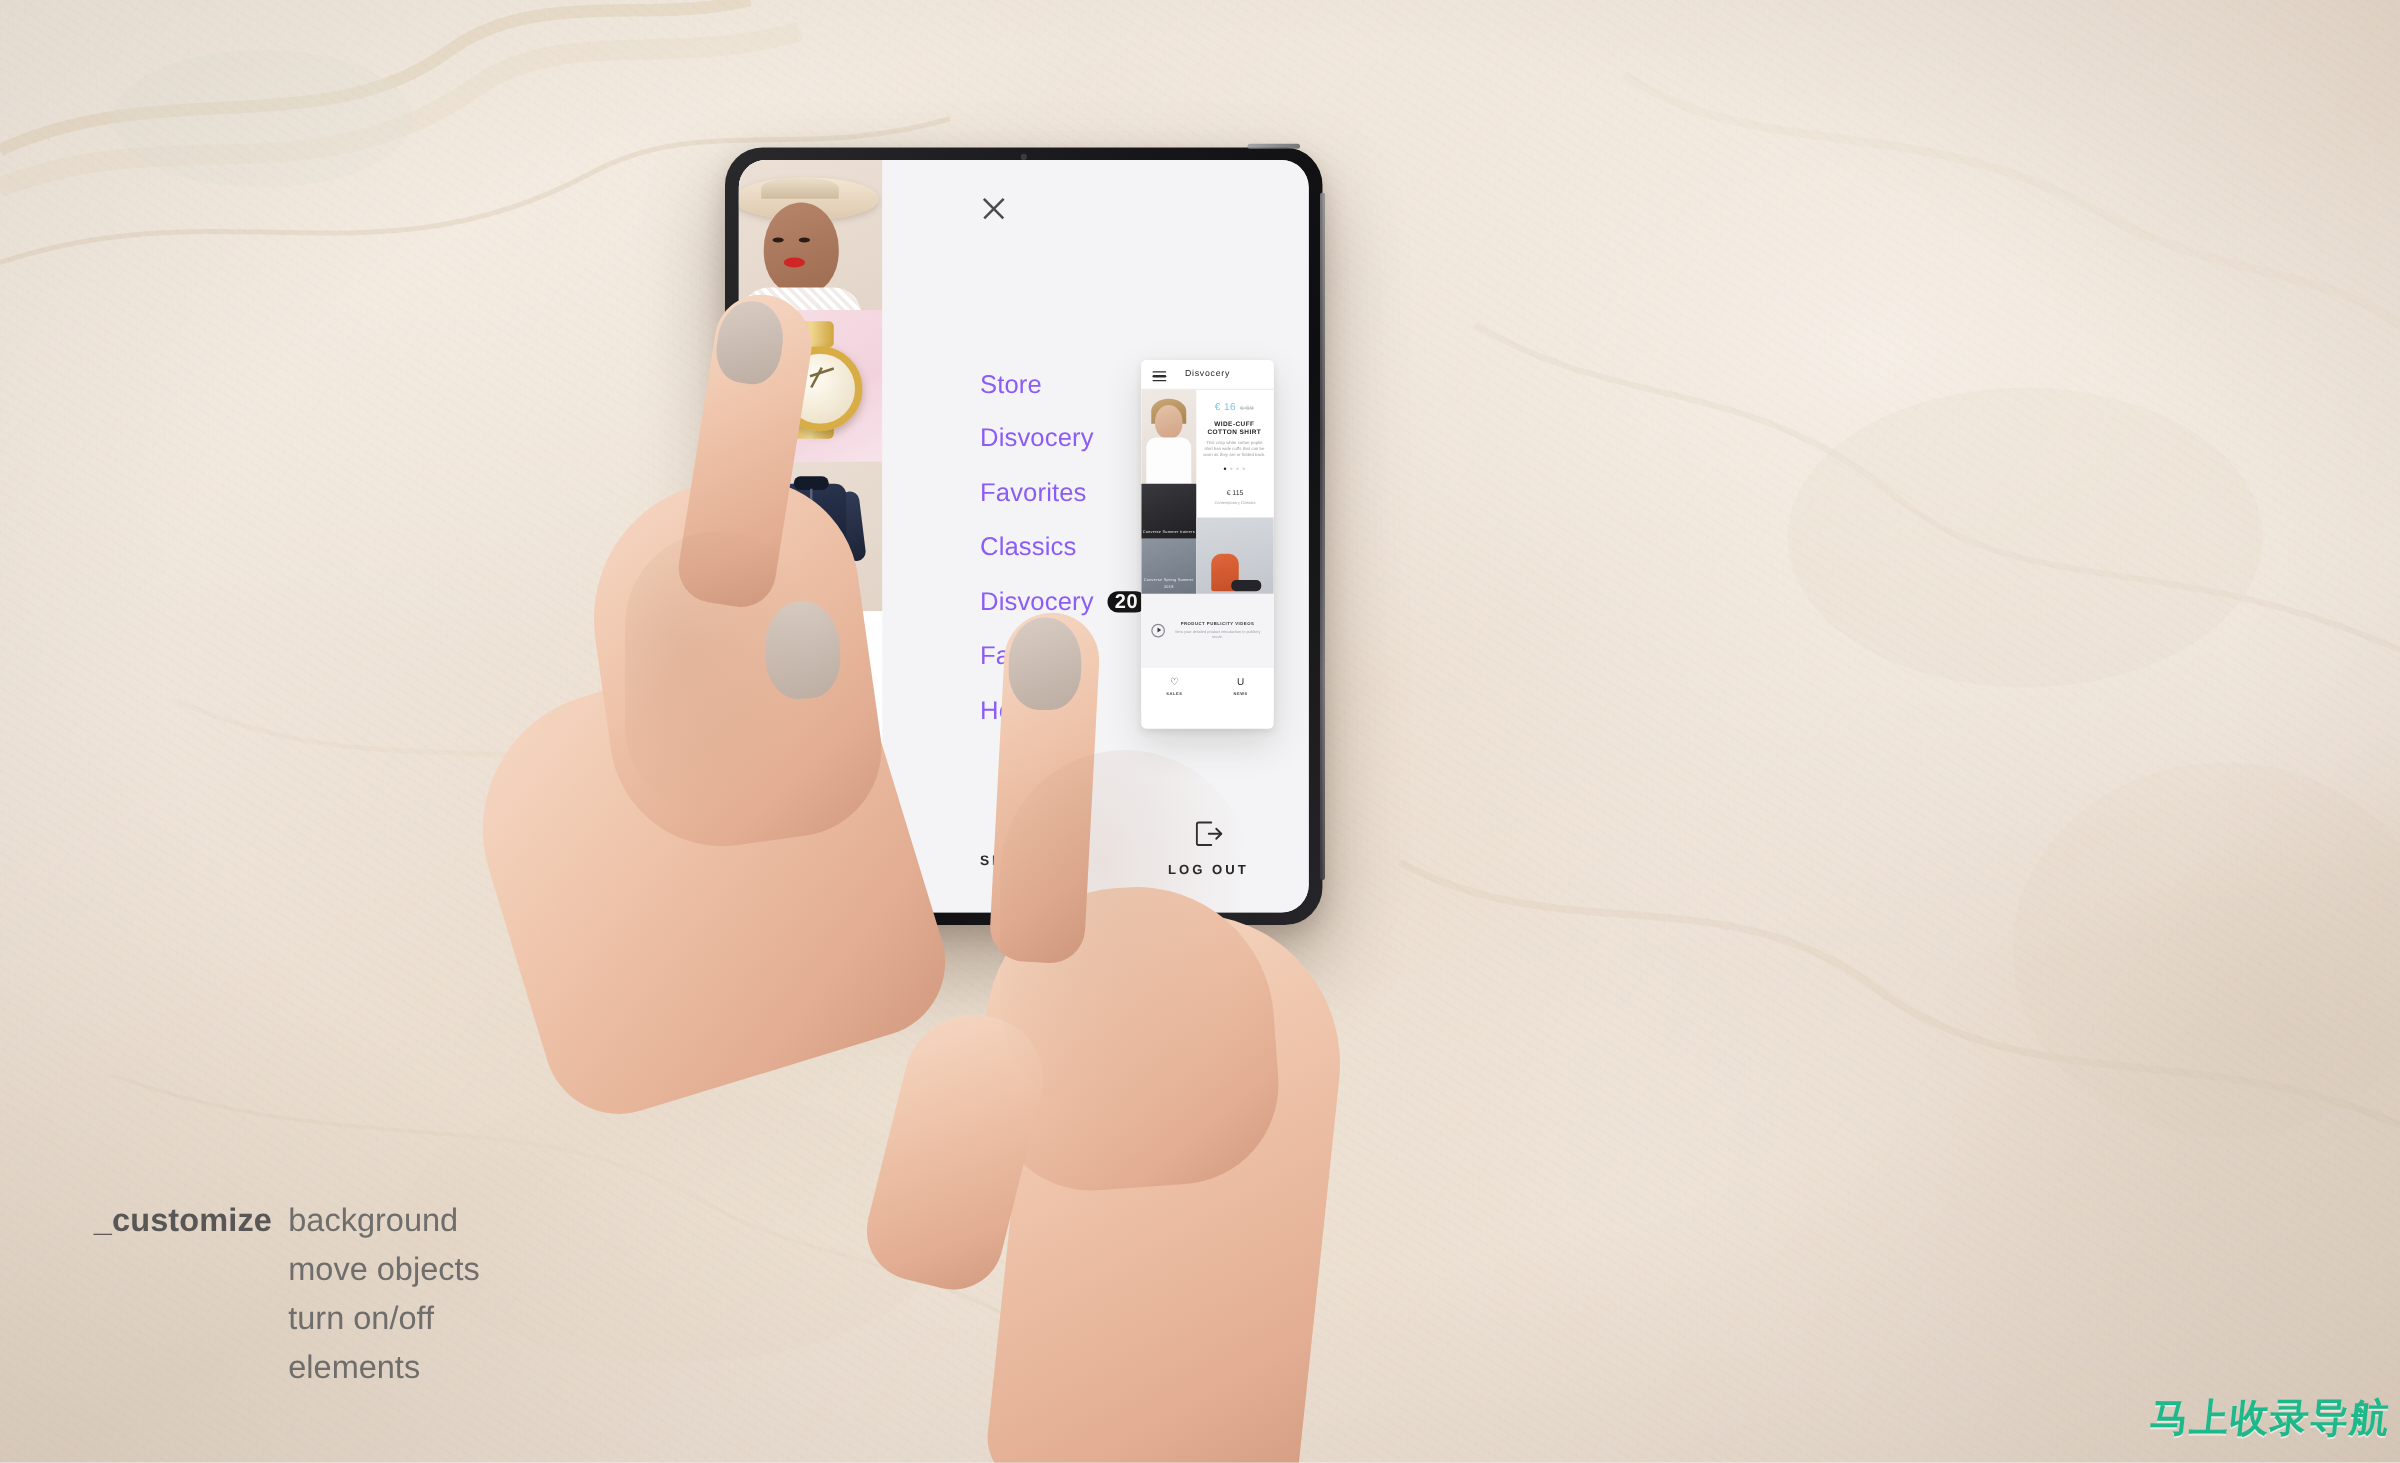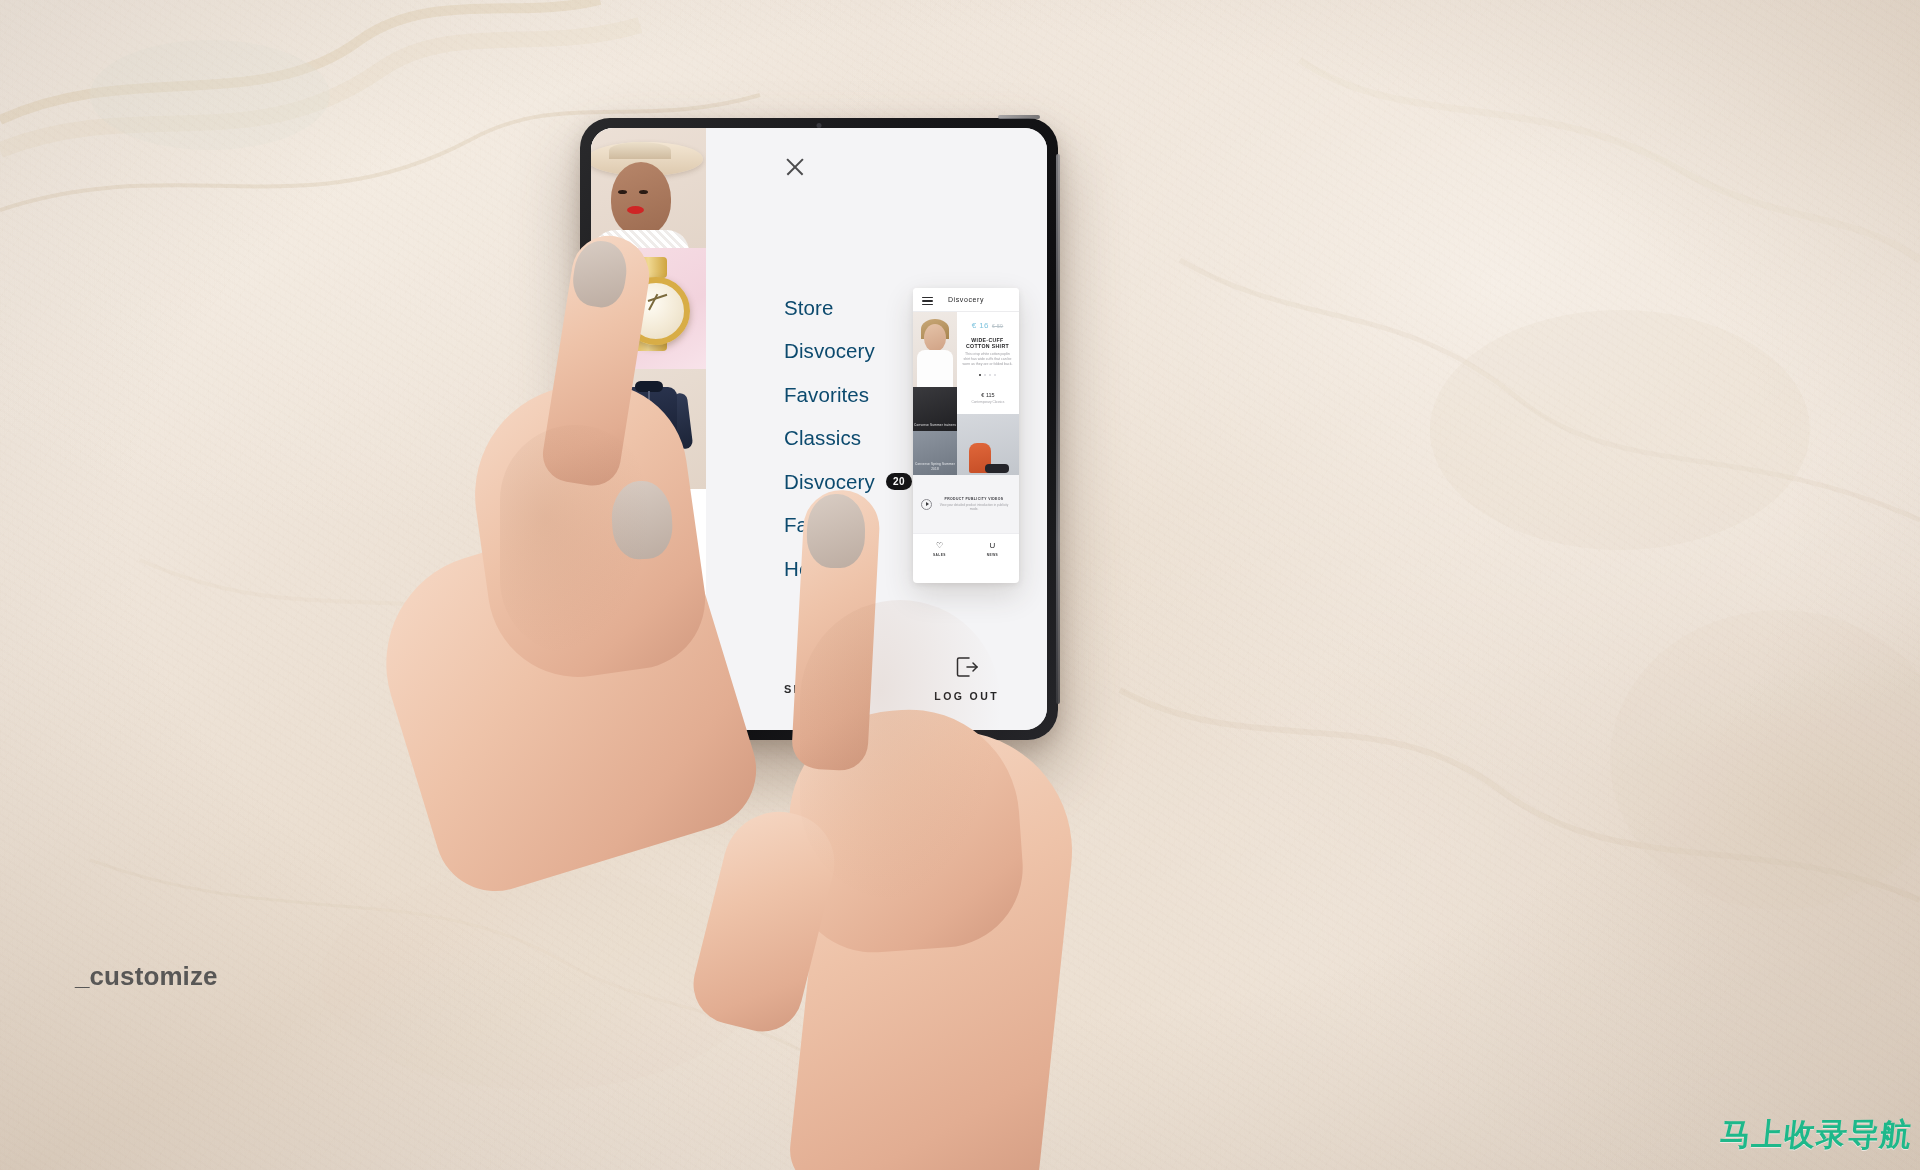--- a/index.html
+++ b/index.html
@@ -172,25 +172,25 @@
   }
   #close-icon:before{transform:rotate(45deg);} #close-icon:after{transform:rotate(-45deg);}
 
   #nav-list{
     position:absolute;left:78px;top:158px;display:flex;flex-direction:column;gap:0;
   }
   .nav-item{
     display:flex;align-items:center;gap:11px;height:43.5px;cursor:pointer;
   }
   .nav-label{
-    font-size:20.5px;color:#0c4a6e;letter-spacing:.1px;
+    font-size:20.5px;color:#8b5cf6;letter-spacing:.1px;
   }
   .badge{
     min-width:26px;height:17px;border-radius:10px;background:#141416;color:#fff;
-    font-size:10px;font-weight:bold;display:flex;align-items:center;justify-content:center;
+    font-size:16px;font-weight:bold;display:flex;align-items:center;justify-content:center;
     padding:0 6px;box-sizing:border-box;letter-spacing:.4px;
   }
 
   #settings-btn{
     position:absolute;left:78px;bottom:35px;display:flex;flex-direction:column;gap:9px;align-items:center;
   }
   #settings-btn .lbl{font-size:11px;letter-spacing:2.2px;font-weight:bold;color:#2a2a2c;}
 
   #logout-btn{
     position:absolute;right:48px;bottom:28px;display:flex;flex-direction:column;gap:10px;align-items:center;cursor:pointer;
@@ -491,15 +491,21 @@
   <div class="arm skin-grad"></div>
   <div class="knuckle skin-grad"></div>
   <div class="thumb2 skin-grad"></div>
   <div class="index skin-grad"></div>
   <div class="idxnail nail"></div>
   <div class="shade"></div>
 </div>
 
 <div id="customize-overlay">
   <div class="kw">_customize</div>
+  <div class="lines">
+    <span>background</span>
+    <span>move objects</span>
+    <span>turn on/off</span>
+    <span>elements</span>
+  </div>
 </div>
 
 <div id="watermark">马上收录导航</div>
 
 </body></html>

